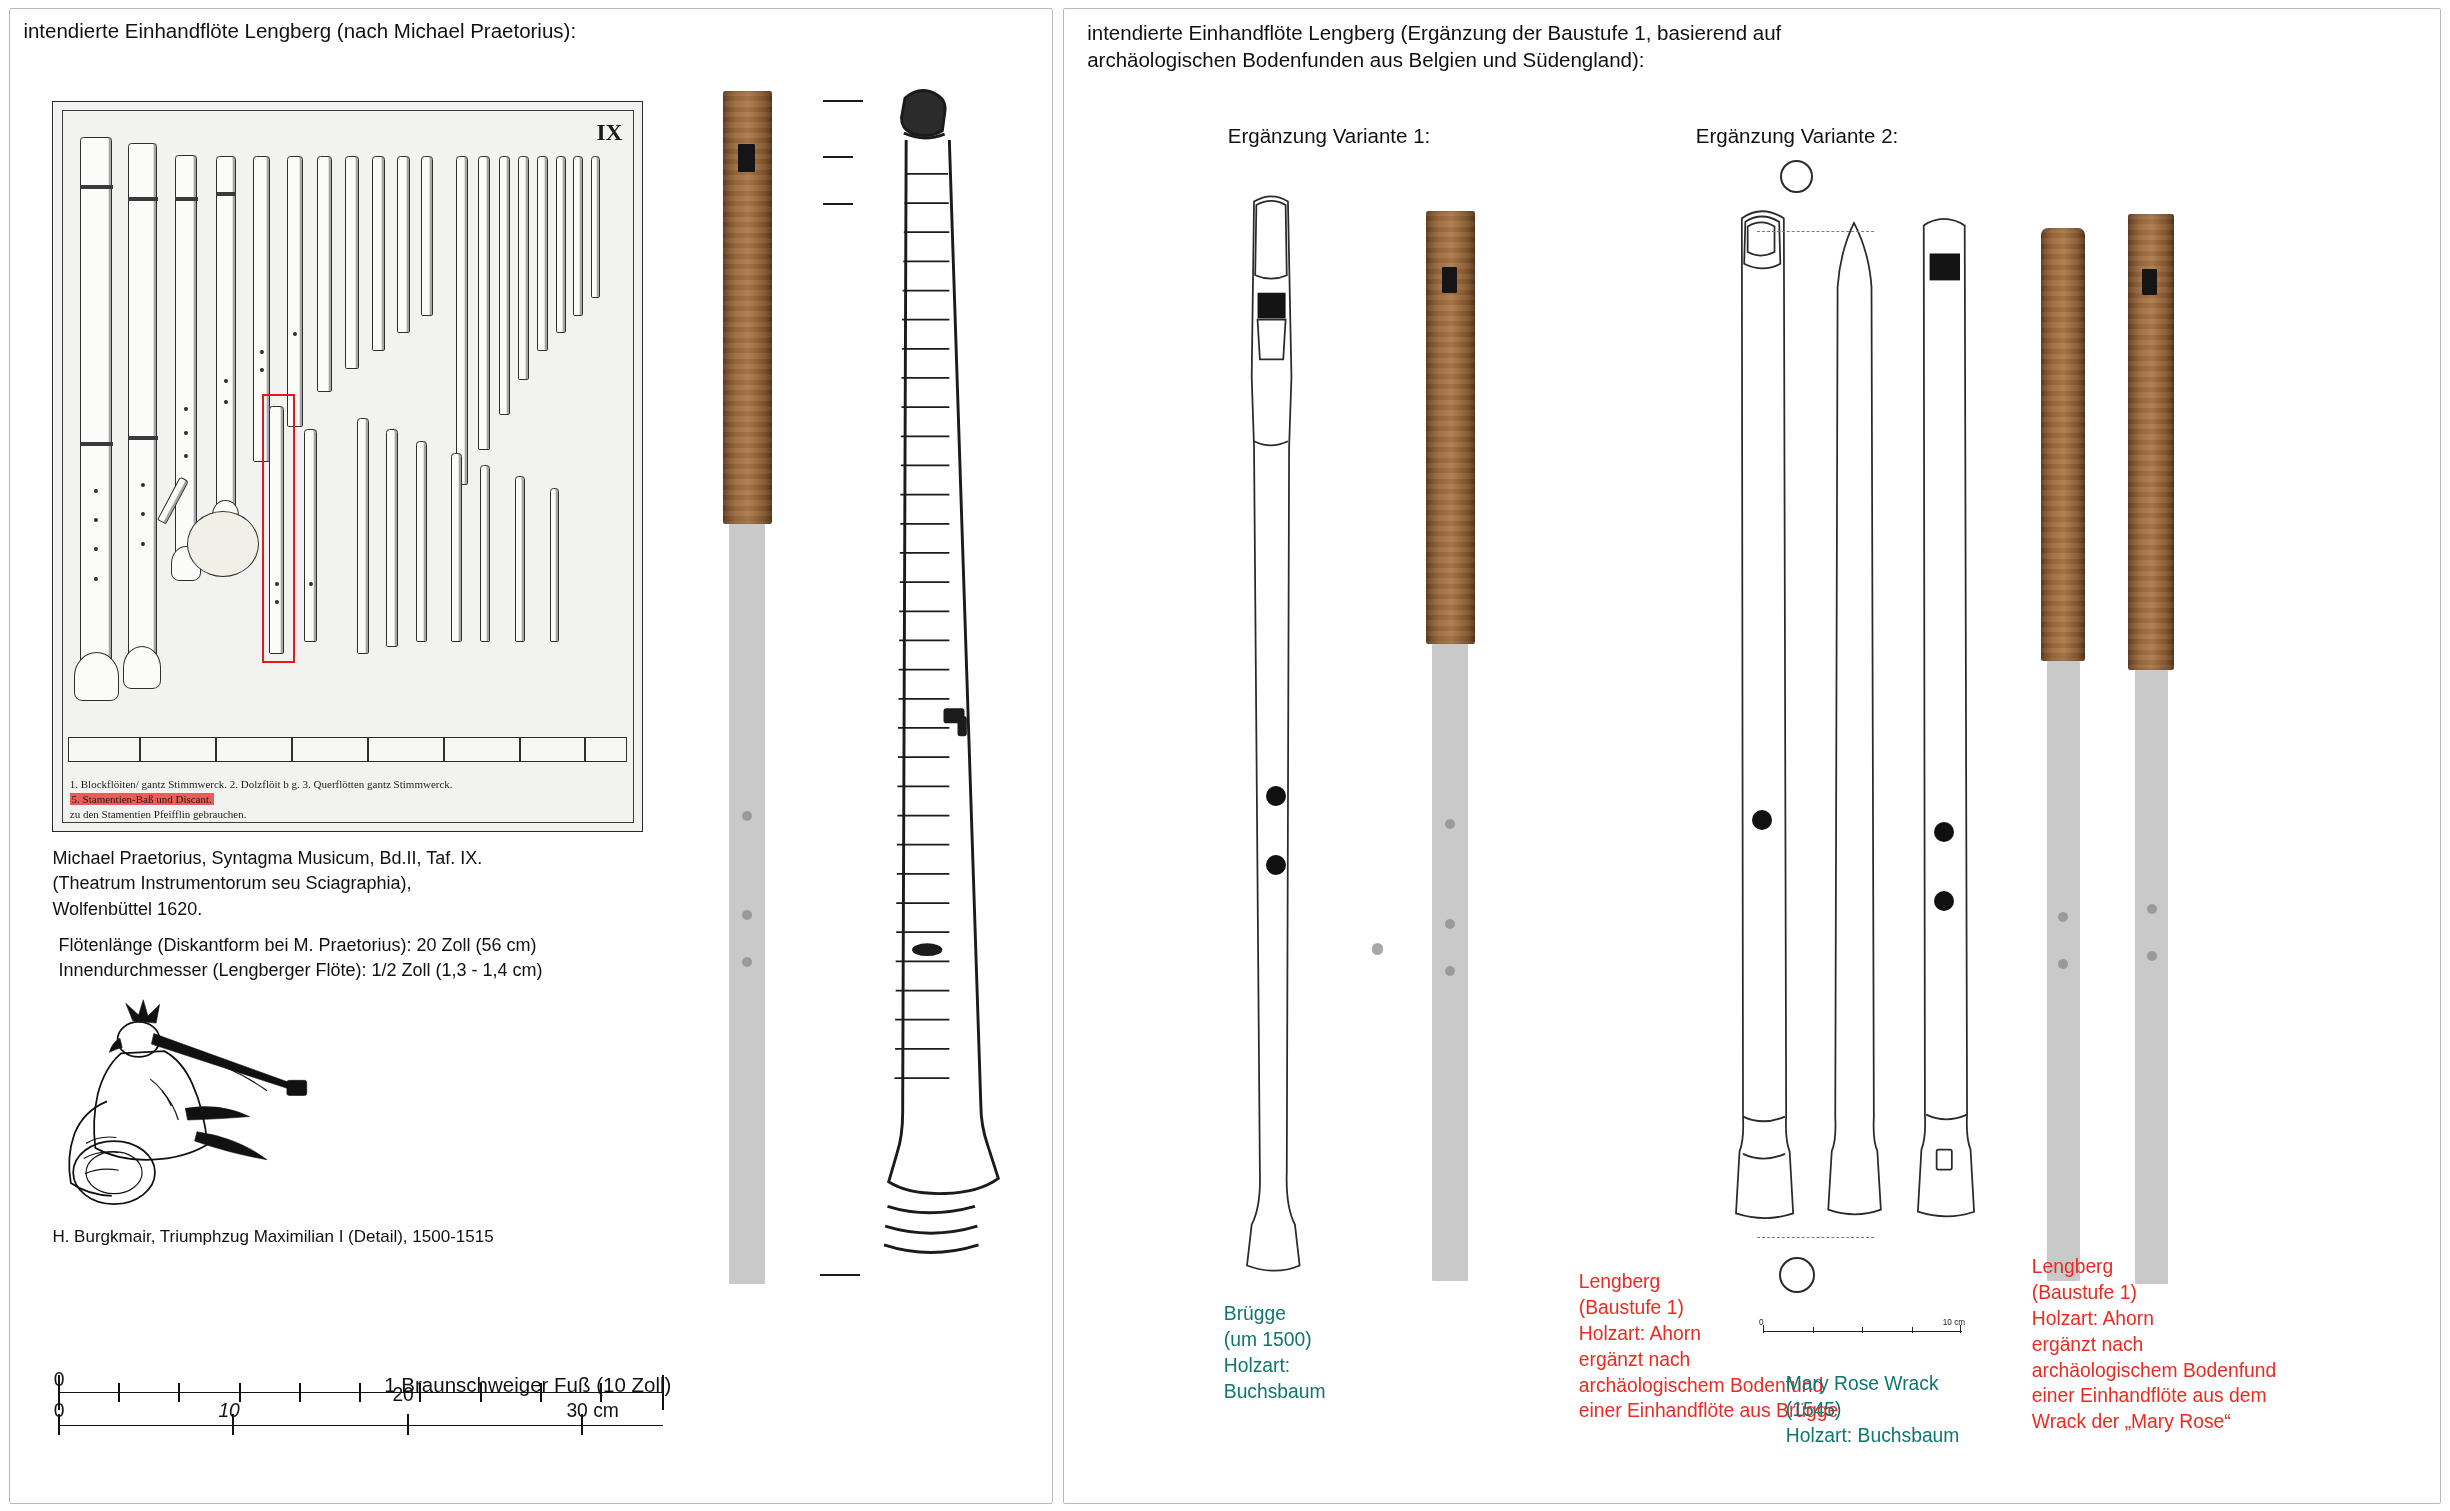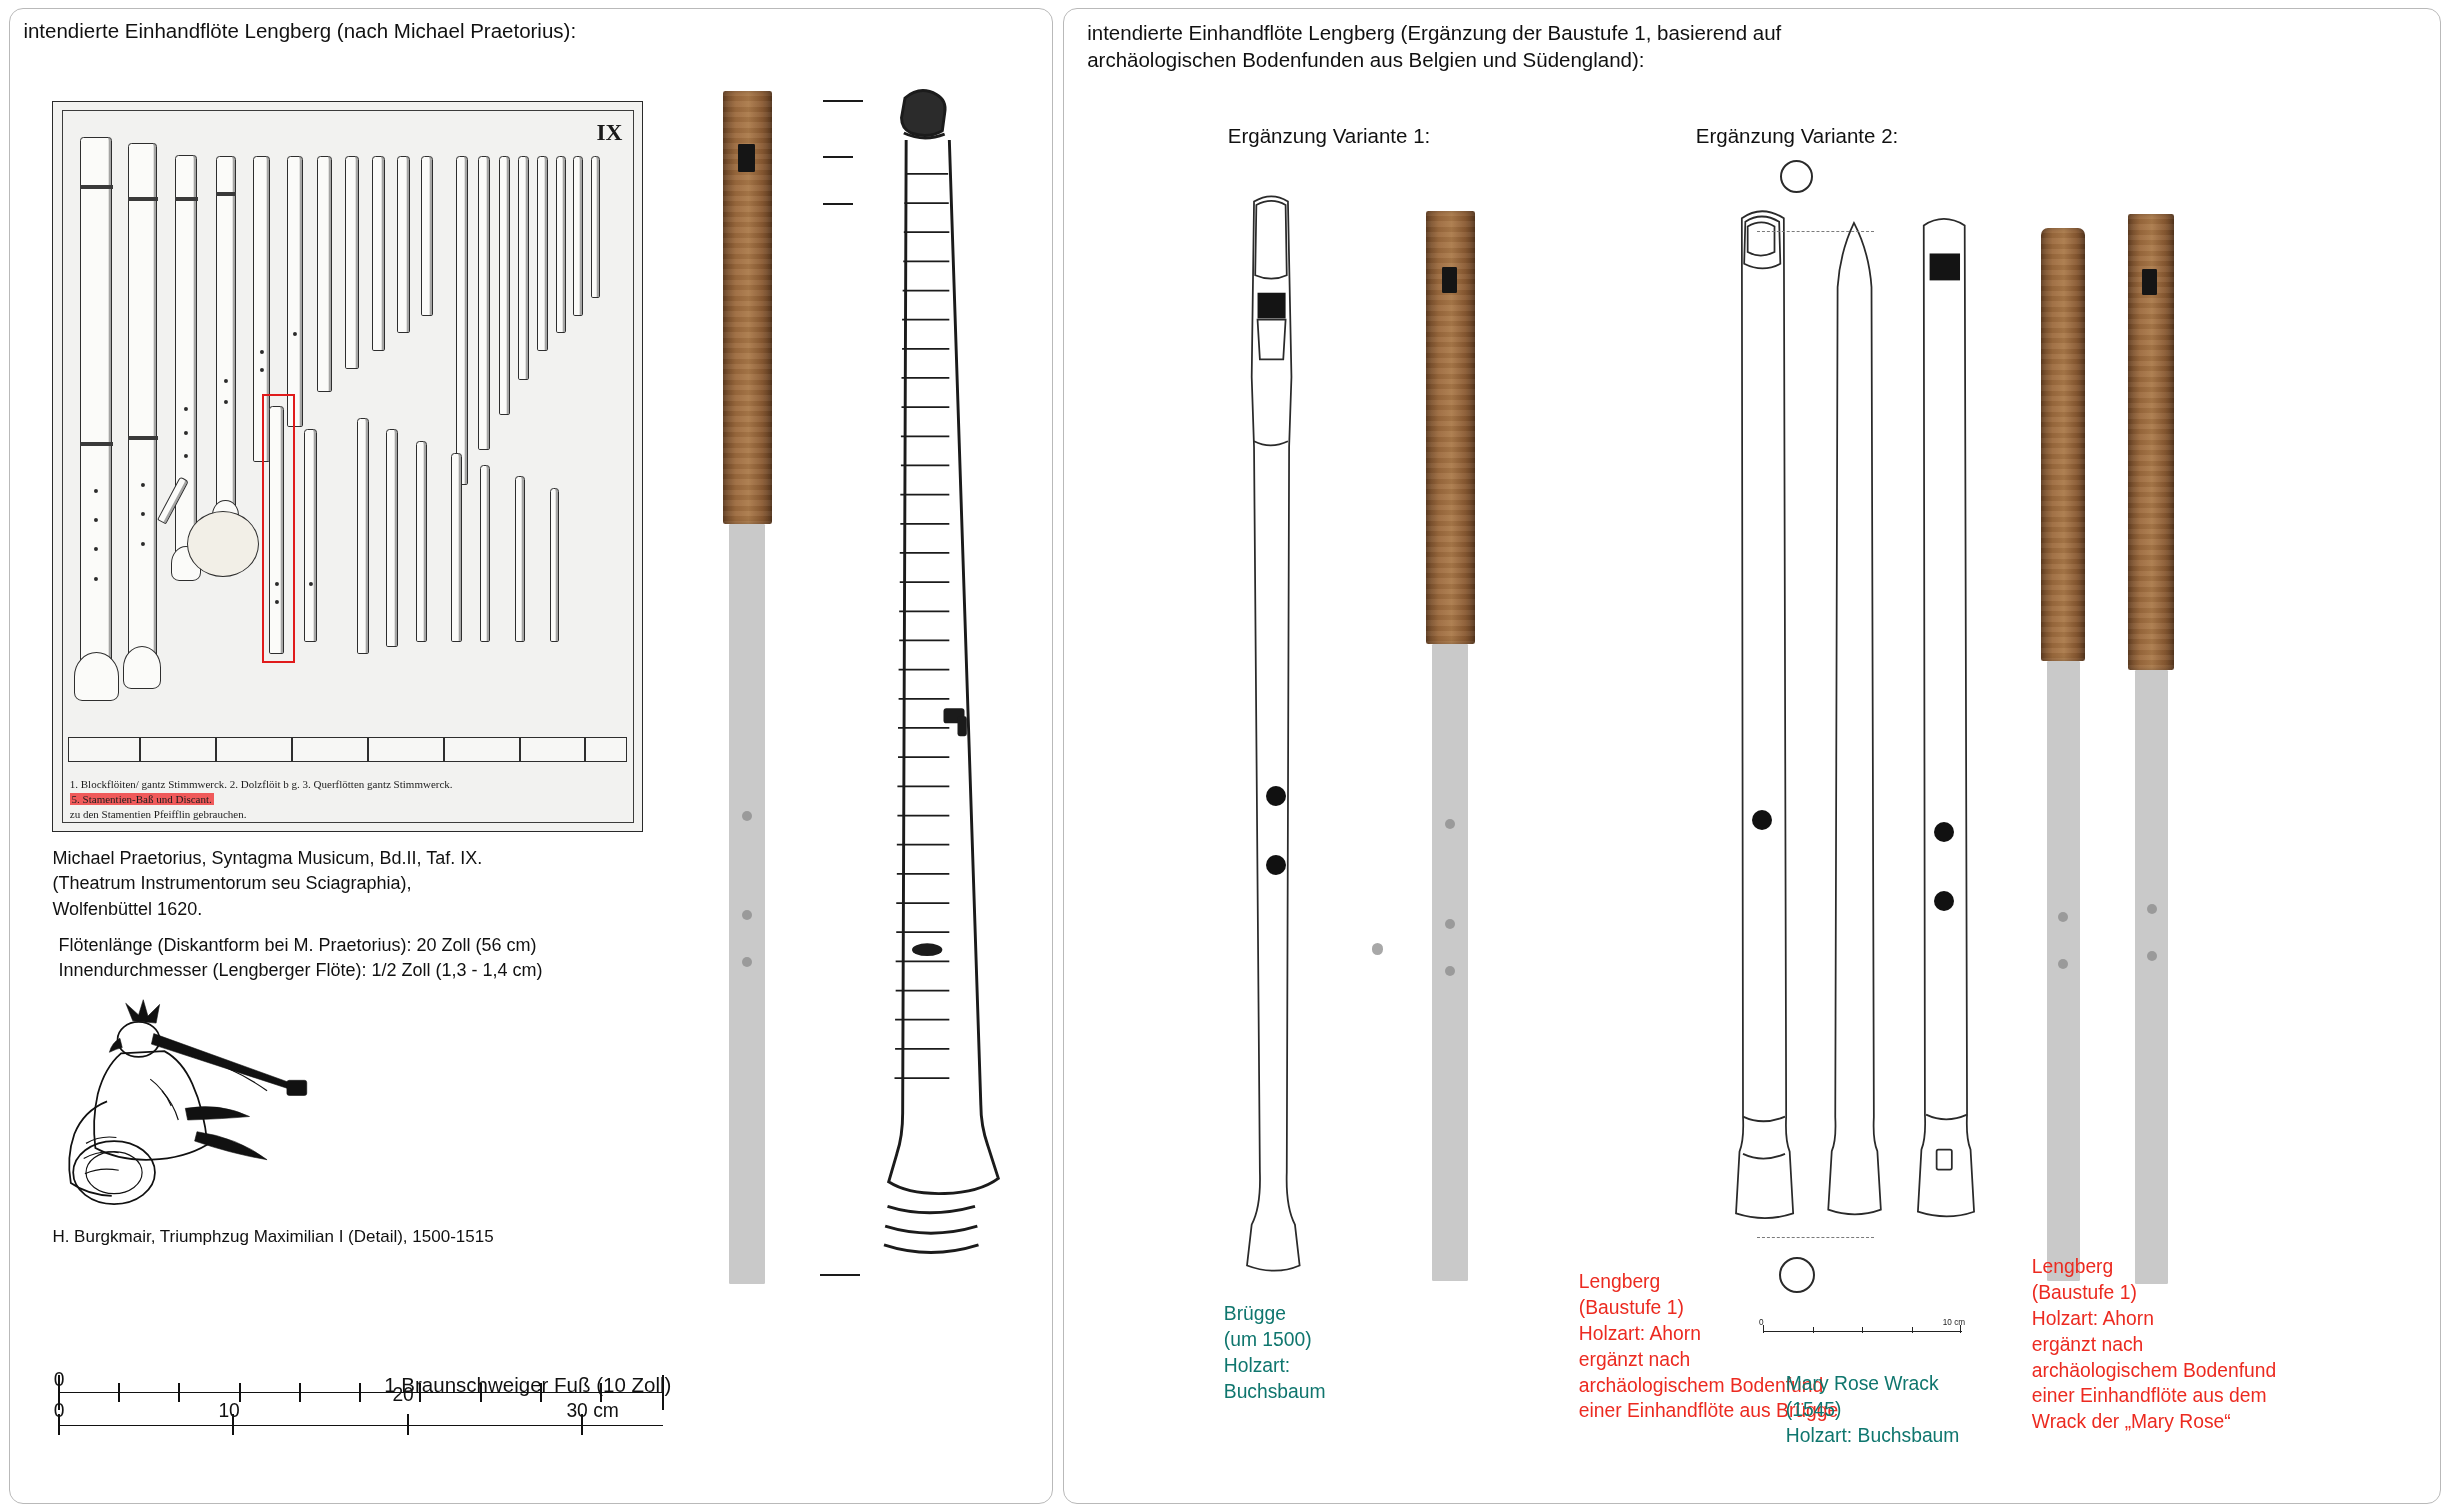--- a/index.html
+++ b/index.html
@@ -17,21 +17,21 @@
   .page {
     position: absolute;
     inset: 0;
     display: flex;
     gap: 9.4px;
     padding: 8.2px 9.4px;
     box-sizing: border-box;
   }
   .panel {
     border: 1.8px solid #b9b9b9;
-    border-radius: 14px;
+    border-radius: 2px;
     background: #ffffff;
     position: relative;
     box-sizing: border-box;
   }
   .panel-left {
     width: 1044px;
     flex: 0 0 auto;
   }
   .panel-right {
     flex: 1 1 auto;
@@ -428,21 +428,21 @@
       <div class="tk" style="left:611px; top:4.7px; height:35px;"></div>
 
       <div class="tk" style="left:7px; top:44px; height:21px;"></div>
       <div class="tk" style="left:181px; top:44px; height:21px;"></div>
       <div class="tk" style="left:356px; top:44px; height:21px;"></div>
       <div class="tk" style="left:530px; top:44px; height:21px;"></div>
 
       <div class="lbl" style="left:2.3px; top:-1.2px;">0</div>
       <div class="foot-lbl">1 Braunschweiger Fuß (10 Zoll)</div>
       <div class="lbl" style="left:2.3px; top:30px;">0</div>
-      <div class="lbl" style="left:167px; top:30px;">10</div>
+      <div class="lbl" style="left:167px; top:30px;font-style:italic;">10</div>
       <div class="lbl" style="left:341px; top:14px;">20</div>
       <div class="lbl" style="left:515px; top:30px;">30 cm</div>
     </div>
 
     <div class="instr" style="left:702px; top:82px; width:76px; height:1193px;">
       <div class="wood" style="left:10.5px; top:0; width:49px; height:433px;"></div>
       <div class="window" style="left:26px; top:53px; width:16.4px; height:28px;"></div>
       <div class="greybar" style="left:16.4px; top:433px; width:36px; height:760px;">
         <div class="gh" style="top:287px;"></div>
         <div class="gh" style="top:386px;"></div>

